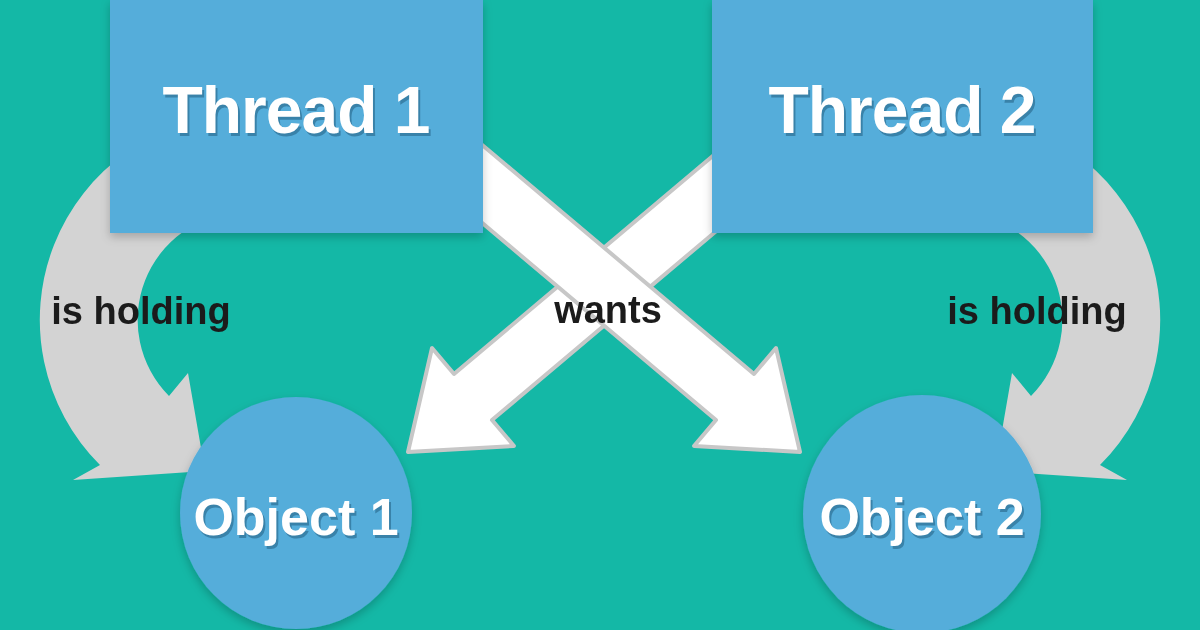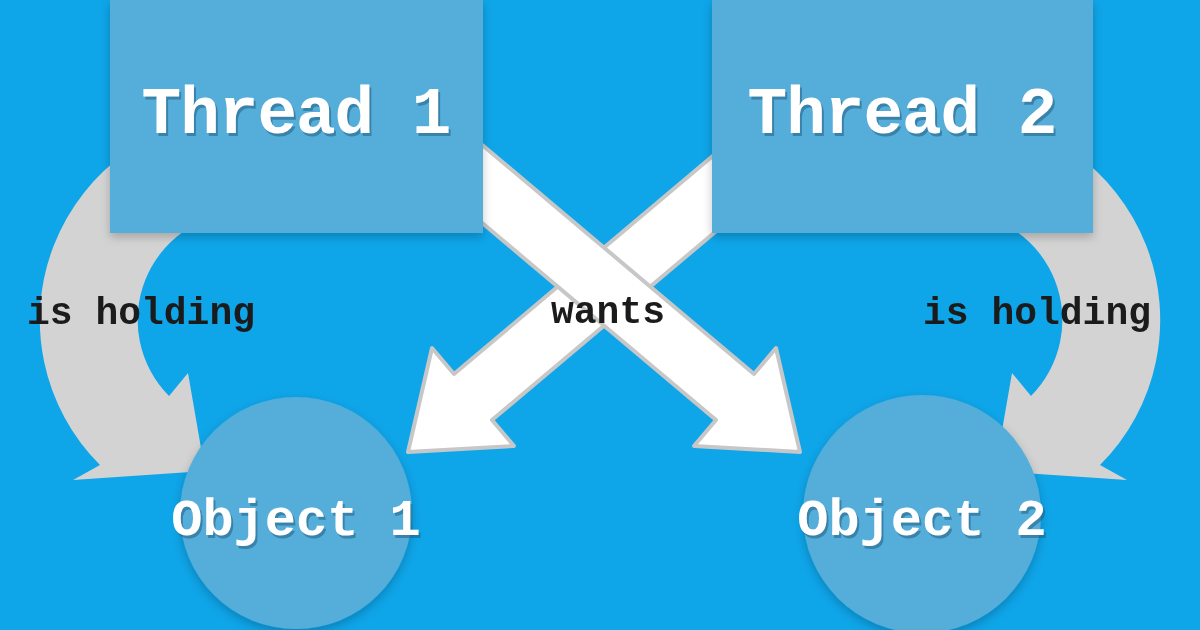--- a/index.html
+++ b/index.html
@@ -1,21 +1,21 @@
 <!DOCTYPE html>
 <html><head>
 <meta charset="utf-8">
 <style>
   html,body{margin:0;padding:0;background:#ffffff;}
   .stage{
     position:relative;
     width:1200px;height:630px;
-    background:#0ea5e9;
+    background:#14b8a6;
     overflow:hidden;
-    font-family:Liberation Mono, monospace;
+    font-family:Liberation Sans, sans-serif;
   }
   svg{display:block;}
   .arc{ 
     stroke:none;
   }
   .block-arrow{ 
     fill:#ffffff;
     stroke-linejoin:round;
     stroke-width:4;
   }

